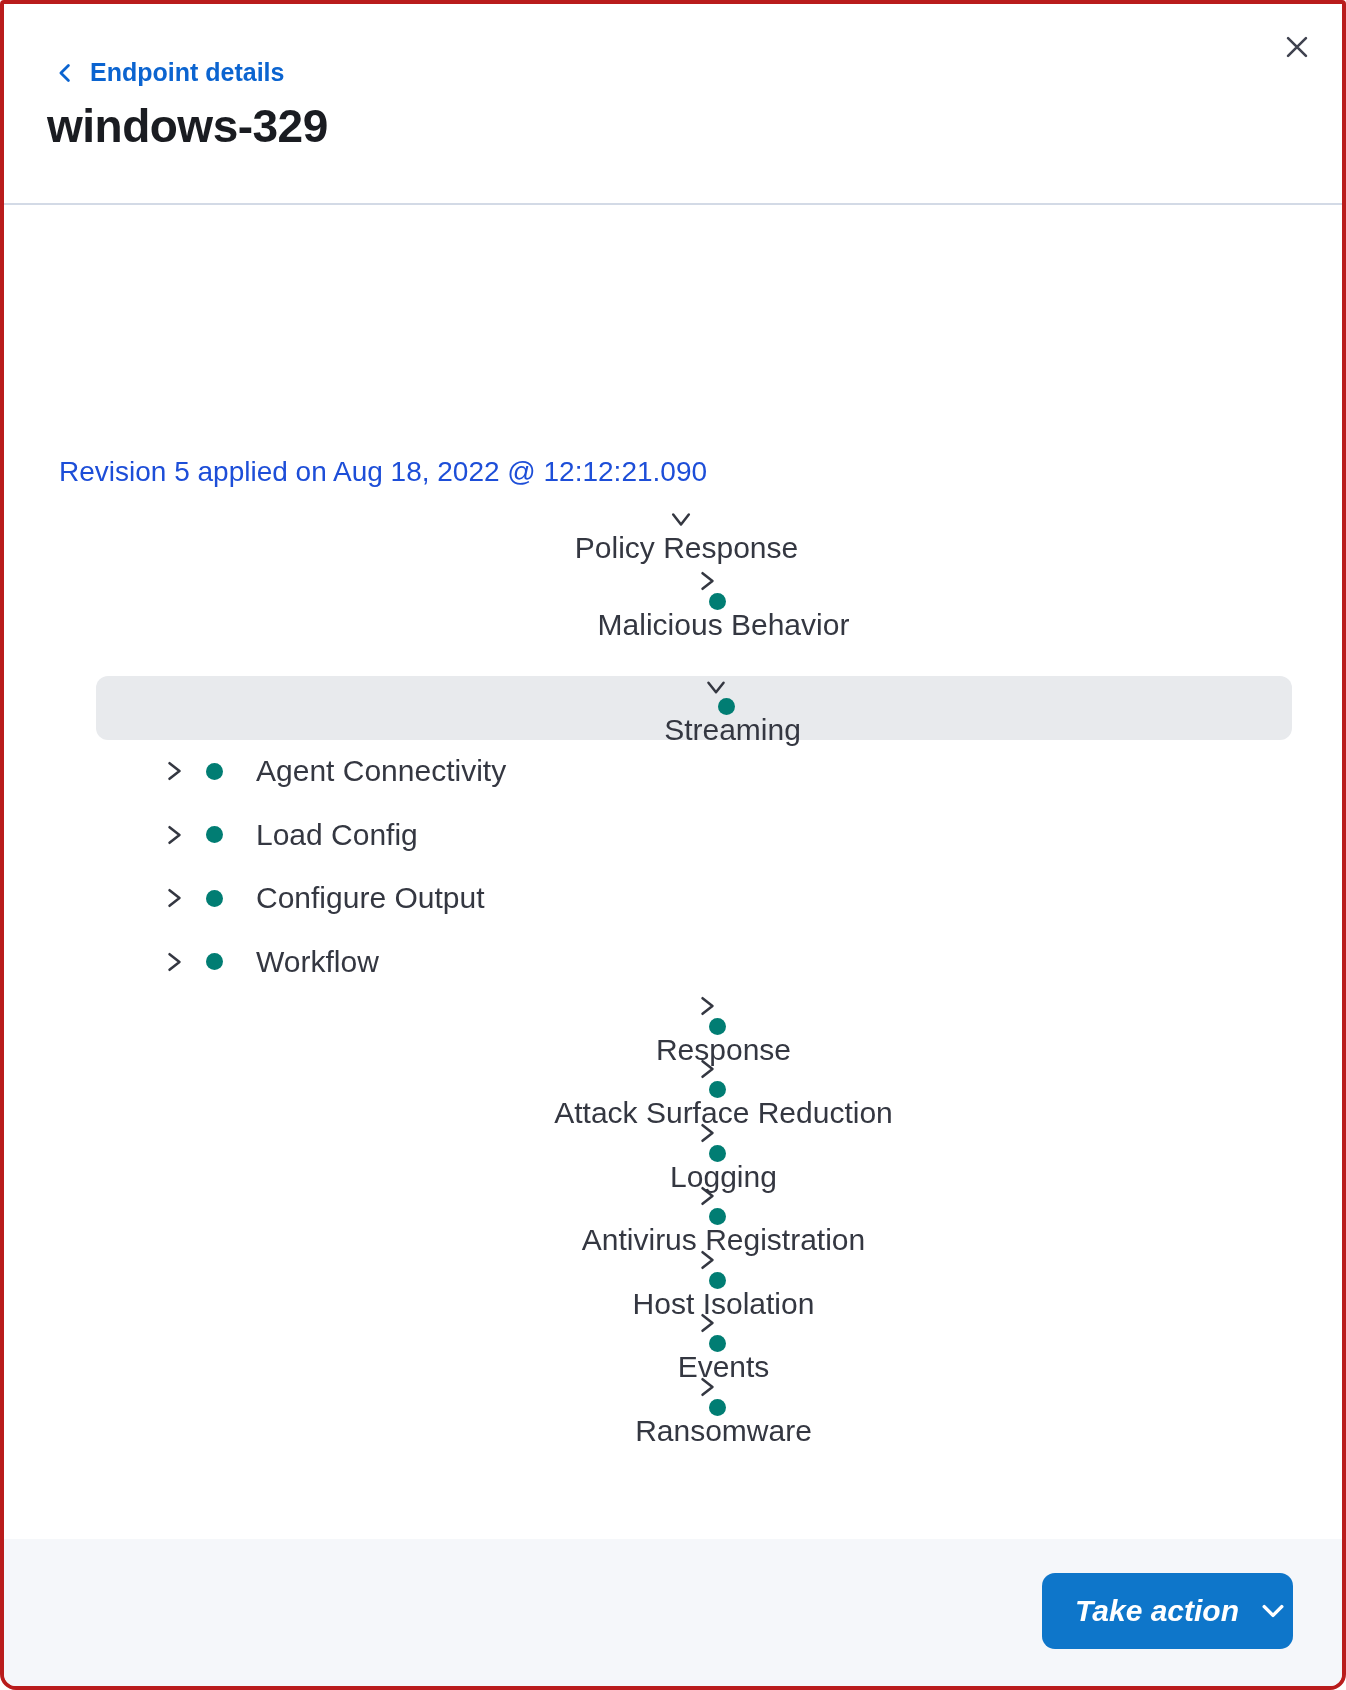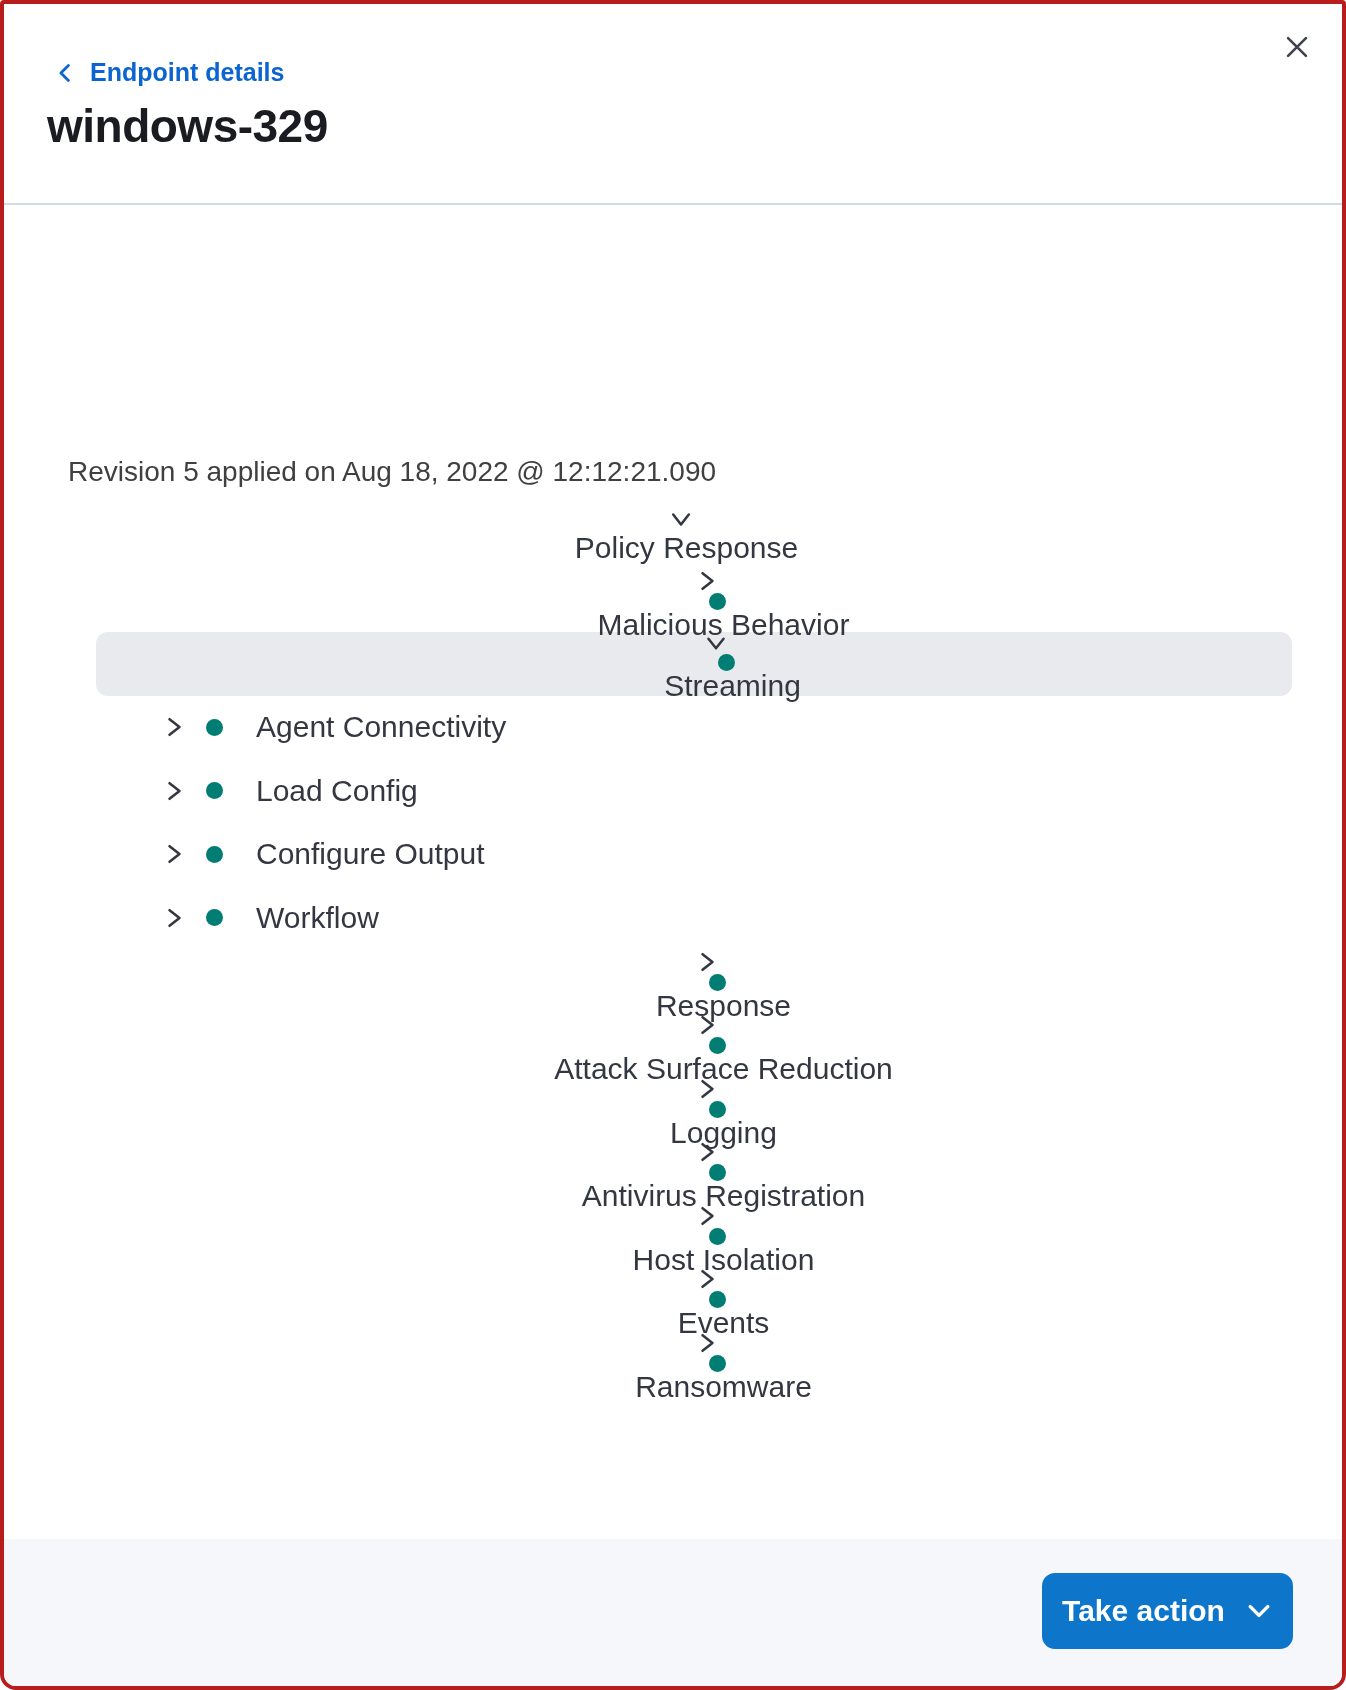--- a/index.html
+++ b/index.html
@@ -35,22 +35,22 @@
     letter-spacing:-0.5px;line-height:1.2;margin:3px;
   }
   .close-btn{
     position:absolute;top:26px;right:28px;
     width:34px;height:34px;display:flex;align-items:center;justify-content:center;
     background:transparent;border:none;cursor:pointer;padding:0;
   }
   
   .body{position:absolute;top:203px;left:0;right:0;bottom:147px;background:#fff;}
   .revision{
-    position:absolute;top:248px;left:64px;
-    font-size:28px;color:#404040;line-height:1.2;
+    position:absolute;top:248px;left:55px;
+    font-size:28px;color:#1d4ed8;line-height:1.2;
   }
   .tree{
     position:absolute;top:298px;left:47px;right:50px;
   }
   .trow{
     height:63.5px;display:flex;align-items:center;cursor:pointer;
   }
   .trow .chev{display:inline-flex;align-items:center;justify-content:center;width:22px;flex:0 0 22px;}
   .trow .dot{
     width:17px;height:17px;border-radius:50%;
@@ -61,33 +61,33 @@
   }
   .trow.lvl0{padding-left:18px;flex-direction:column;}
   .trow.lvl0 .chev{width:28px;flex-basis:28px;}
   .trow.lvl0 .lbl{margin-left:12px;}
   .trow.lvl1{padding-left:71px;flex-direction:column;}
   .trow.lvl2{padding-left:112px;text-align:center;}
   .trow.selected{
     background:#E8EAED;border-radius:12px;
     margin-left:45px;
   }
-  .trow.selected.lvl1{padding-left:44px;}
+  .trow.selected.lvl1{padding-left:44px;margin-top:44px;}
   
   .footer{
     position:absolute;left:0;right:0;bottom:0;height:147px;
     background:#F5F7FA;
   }
   .take-action{
     position:absolute;right:49px;top:34px;
     width:251px;height:76px;
     background:#0E76CA;border:none;border-radius:13px;
-    display:flex;align-items:center;justify-content:center;gap:20px;
+    display:flex;align-items:center;justify-content:flex-end;gap:20px;
     color:#ffffff;font-family:"Liberation Sans", sans-serif;
-    font-size:30px;font-weight:700;cursor:pointer;
+    font-size:30px;font-weight:700;cursor:pointer;font-style:italic;
   }
   svg{display:block;}
 </style>
 </head>
 <body>
 
 <div class="panel">
 
   <div class="header">
     <a class="back-link">

